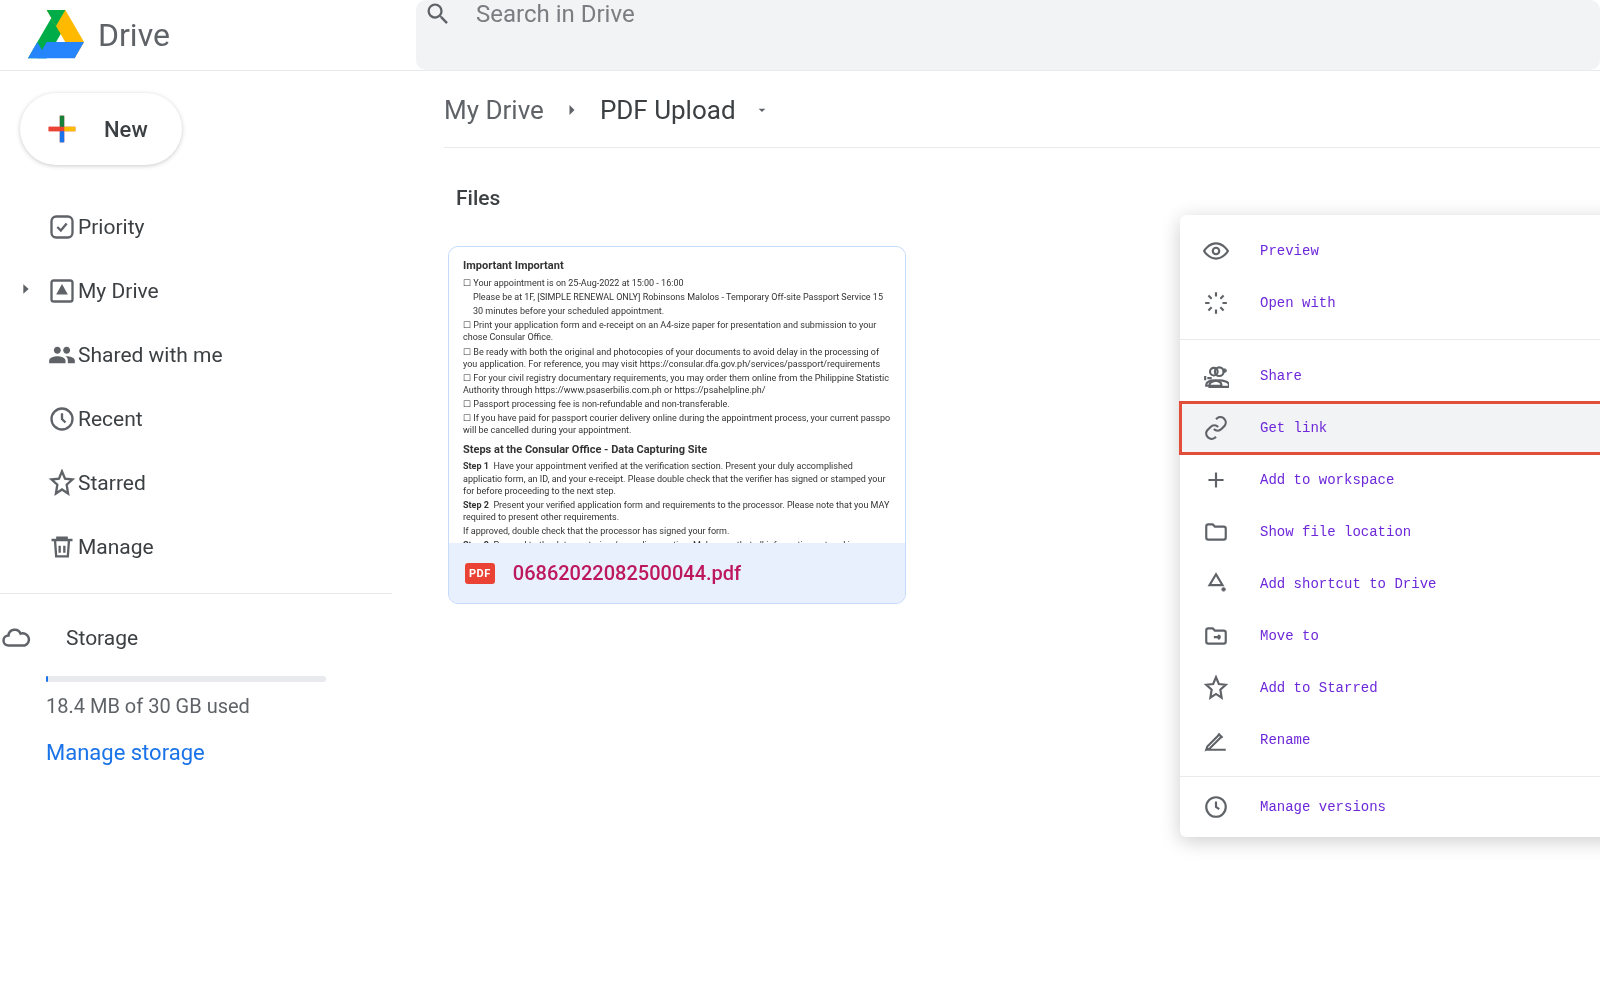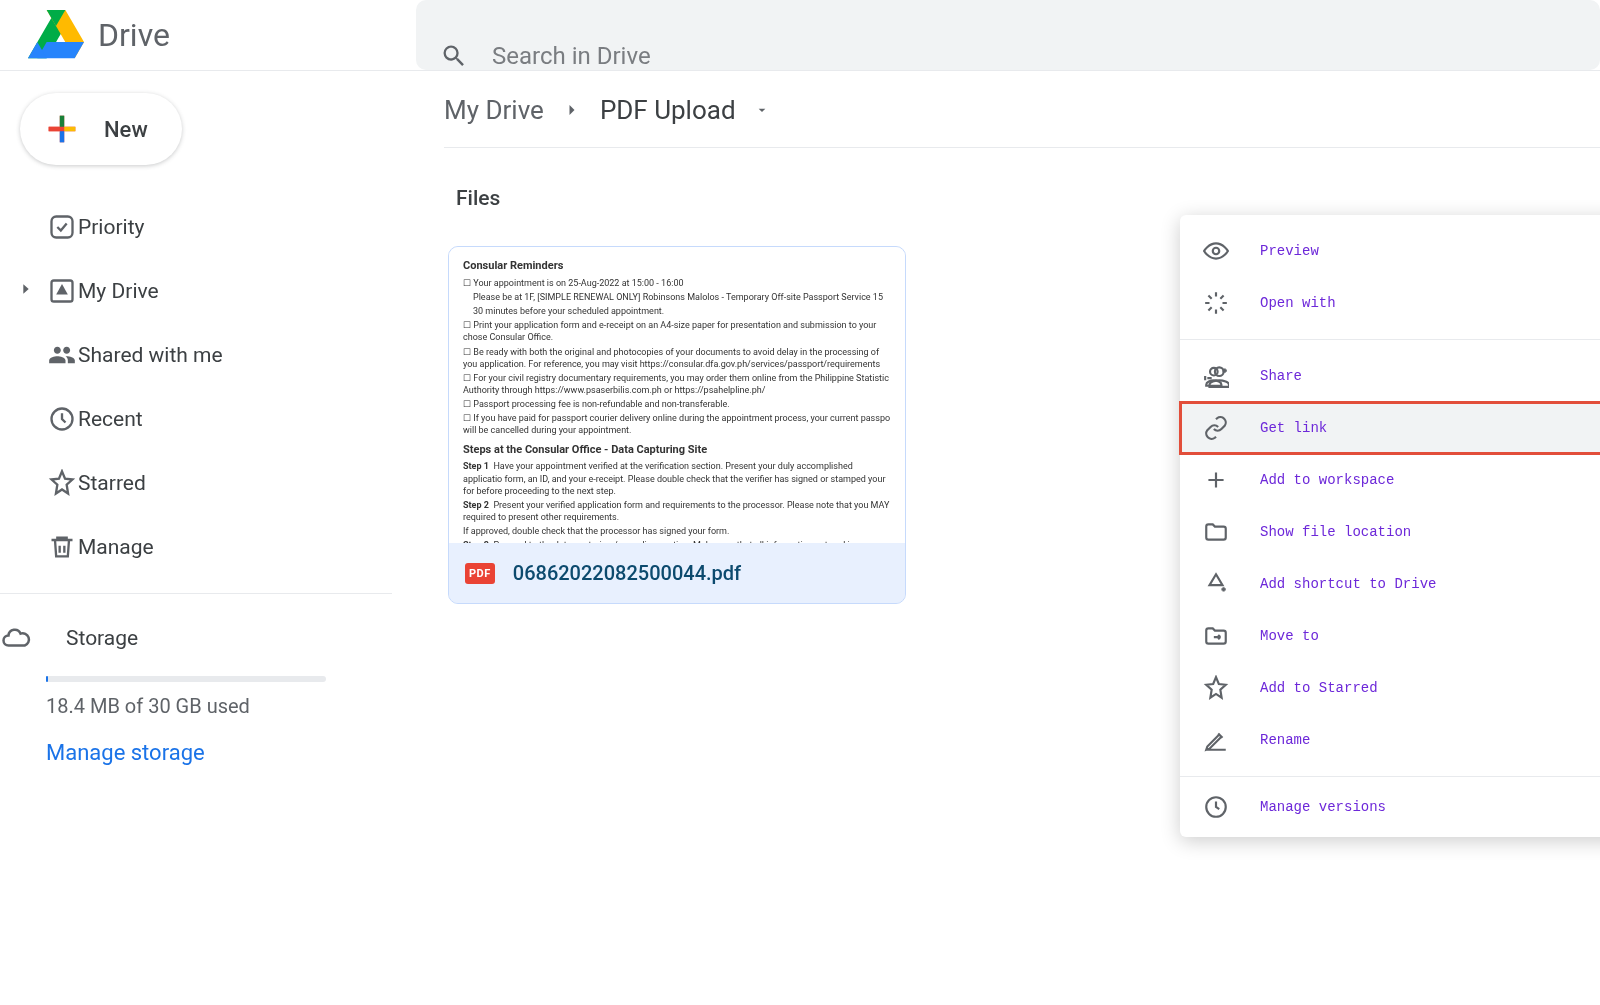--- a/index.html
+++ b/index.html
@@ -3,21 +3,21 @@
 <meta charset="utf-8">
 <style>
 * { margin: 0; padding: 0; box-sizing: border-box; font-family: 'Google Sans', Roboto, Arial, sans-serif; }
 body { background: #fff; width: 1600px; height: 1005px; overflow: hidden; color: #3c4043; }
 
 
 .header { display: flex; align-items: center; height: 71px; padding-left: 28px; border-bottom: 1px solid #e8eaed; }
 .logo-area { display: flex; align-items: center; gap: 14px; width: 388px; }
 .logo-triangle { width: 56px; height: 56px; }
 .logo-text { font-size: 32px; color: #5f6368; }
-.search-bar { flex: 1; background: #f1f3f4; border-radius: 10px; height: 70px; display: flex; align-items: flex-end; padding: 0 24px; gap: 24px; margin-right: 0; }
+.search-bar { flex: 1; background: #f1f3f4; border-radius: 10px; height: 70px; display: flex; align-items: flex-start; padding: 0 8px; gap: 24px; margin-right: 0; }
 .search-input { border: none; background: transparent; font-size: 24px; color: #5f6368; outline: none; flex: 1; }
 .search-input::placeholder { color: #7a7d81; }
 
 
 .main { display: flex; height: calc(1005px - 96px); justify-content: space-between; }
 .sidebar { width: 416px; padding-top: 22px; }
 .content { flex: 1; padding-left: 28px; padding-top: 24px; position: relative; }
 
 
 .new-btn { display: flex; align-items: center; gap: 22px; background: #fff; border: none; border-radius: 40px; padding: 16px 34px 16px 22px; margin-left: 20px; box-shadow: 0 1px 4px rgba(60,64,67,.28); cursor: pointer; }
@@ -44,21 +44,21 @@
 .section-title { margin-top: 38px; font-size: 21px; color: #3c4043; font-weight: 500; margin-left: 12px; }
 
 
 .file-card { margin-top: 36px; margin-left: 4px; width: 458px; border: 1px solid #dadce0; border-radius: 10px; overflow: hidden; background: #fff; }
 .file-card.selected { background: #e8f0fe; border-color: #c6dafc; }
 .thumb { background: #fff; height: 296px; padding: 12px 14px; font-size: 9px; line-height: 1.35; color: #333; overflow: hidden; }
 .thumb h4 { font-size: 11px; font-weight: bold; margin-bottom: 3px; }
 .thumb p { margin-bottom: 2px; }
 .file-footer { display: flex; align-items: center; gap: 18px; padding: 18px 16px; background: #e8f0fe; }
 .pdf-badge { background: #ea4335; color: #fff; font-size: 11px; font-weight: bold; padding: 4px 4px; border-radius: 3px; letter-spacing: 0.5px; }
-.file-name { color: #0c4a6e; font-size: 20px; font-weight: 500; }
+.file-name { color: #be185d; font-size: 20px; font-weight: 500; }
 
 
 .ctx { position: absolute; left: 764px; top: 144px; width: 518px; background: #fff; border-radius: 6px; box-shadow: 0 4px 20px rgba(0,0,0,.2); padding: 10px 0; }
 .ctx-item { display: flex; align-items: center; height: 52px; padding: 0 22px; gap: 30px; cursor: pointer; position: relative; }
 .ctx-item.highlighted { background: #f1f3f4; outline: 3px solid #e24e3a; outline-offset: -2px; }
 .ctx-icon { width: 28px; height: 28px; display: flex; align-items: center; justify-content: center; color: #5f6368; }
 .ctx-label { font-size: 14px; color: #6d28d9; font-family: Liberation Mono, monospace; }
 .ctx-sep { height: 1px; background: #e8eaed; margin: 10px 0; }
 
 svg { display: block; }
@@ -197,21 +197,21 @@
               <path d="M7 10l5 5 5-5z"></path>
             </svg>
         </span>
       </span>
     </div>
 
     <div class="section-title">Files</div>
 
     <div class="file-card selected">
       <div class="thumb">
-        <h4>Consular Reminders</h4>
+        <h4>Important Important</h4>
         <p>☐ <span>Your appointment is on 25-Aug-2022 at 15:00 - 16:00</span></p>
         <p style="padding-left:10px">Please be at 1F, [SIMPLE RENEWAL ONLY] Robinsons Malolos - Temporary Off-site Passport Service 15</p>
         <p style="padding-left:10px">30 minutes before your scheduled appointment.</p>
         <p>☐ <span>Print your application form and e-receipt on an A4-size paper for presentation and submission to your chose</span> Consular Office.</p>
         <p>☐ <span>Be ready with both the original and photocopies of your documents to avoid delay in the processing of you application. For reference, you may visit https://consular.dfa.gov.ph/services/passport/requirements</span></p>
         <p>☐ <span>For your civil registry documentary requirements, you may order them online from the Philippine Statistic Authority through https://www.psaserbilis.com.ph or https://psahelpline.ph/</span></p>
         <p>☐ <span>Passport processing fee is non-refundable and non-transferable.</span></p>
         <p>☐ <span>If you have paid for passport courier delivery online during the appointment process, your current passpo will be cancelled during your appointment.</span></p>
         <h4 style="margin-top:6px">Steps at the Consular Office - Data Capturing Site</h4>
         <p><b>Step 1</b>&nbsp;&nbsp;<span>Have your appointment verified at the verification section. Present your duly accomplished applicatio form, an ID, and your e-receipt. Please double check that the verifier has signed or stamped your for before proceeding to the next step.</span></p>

